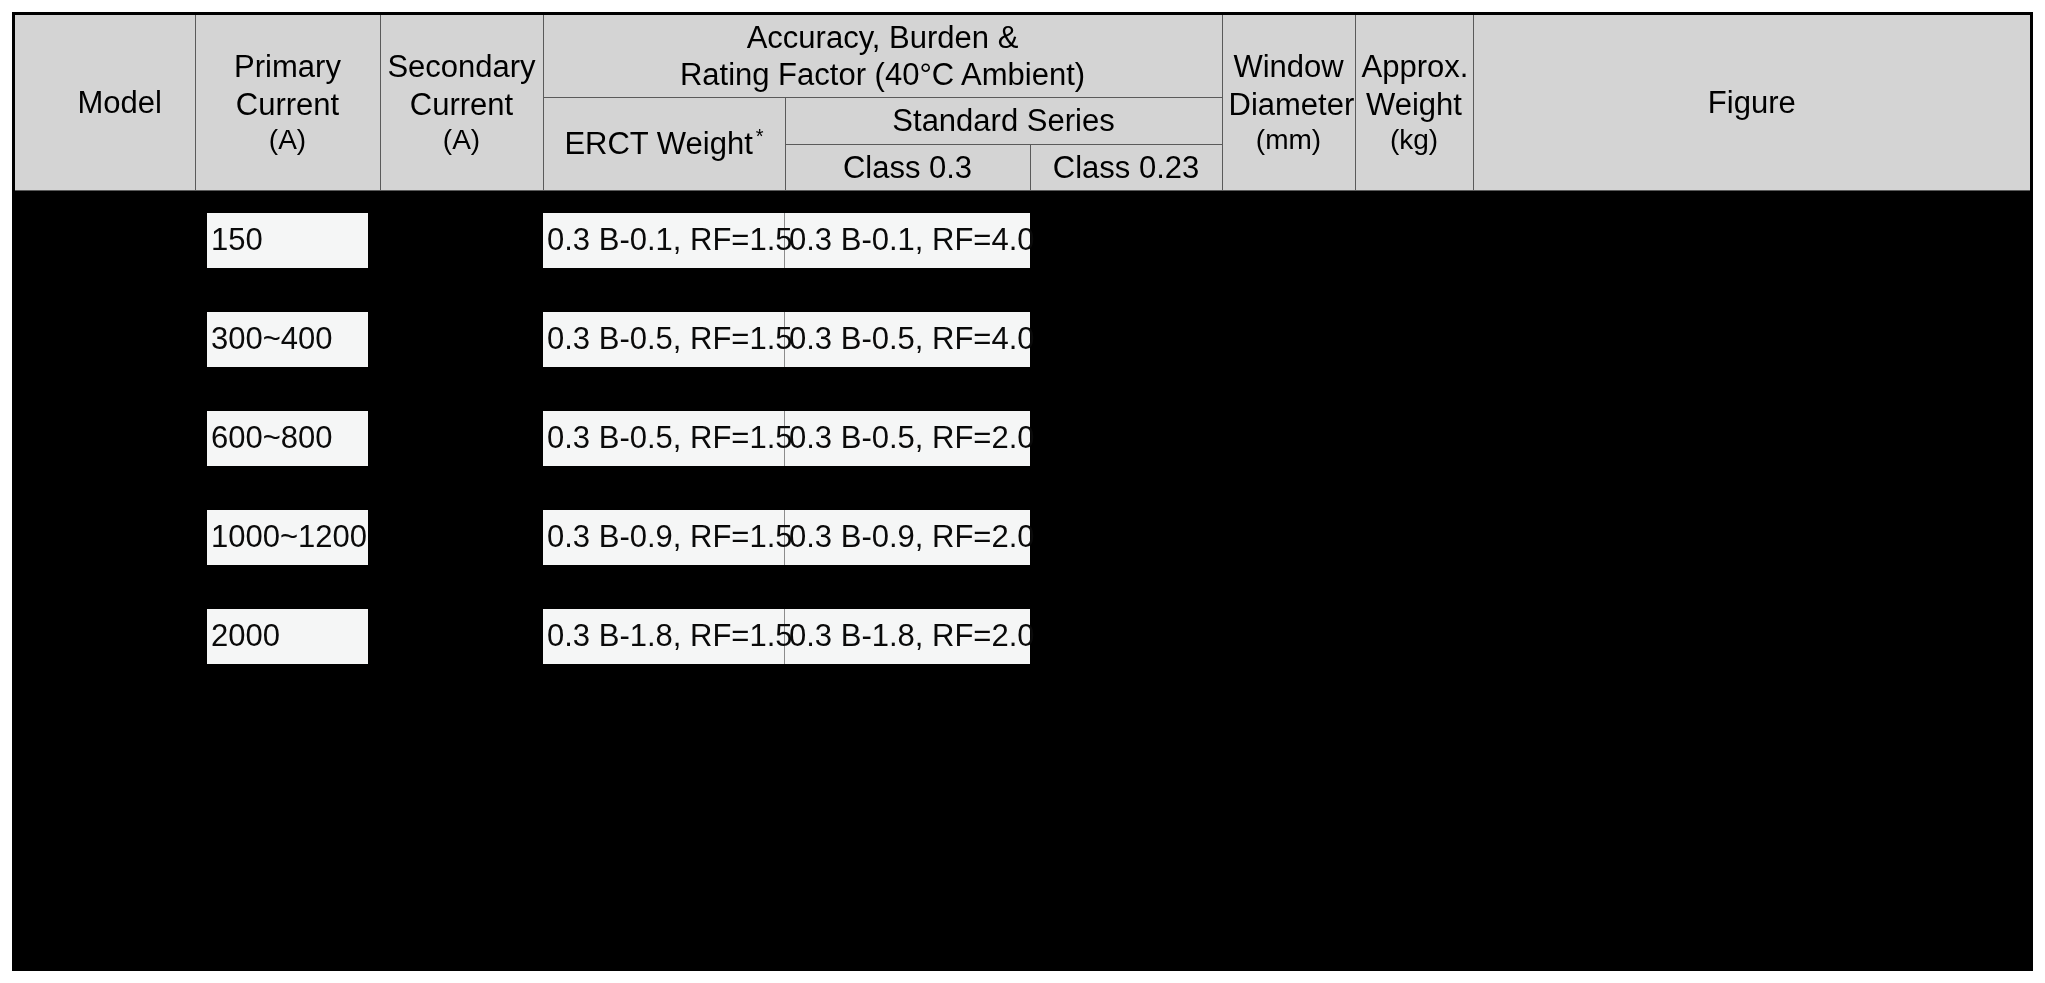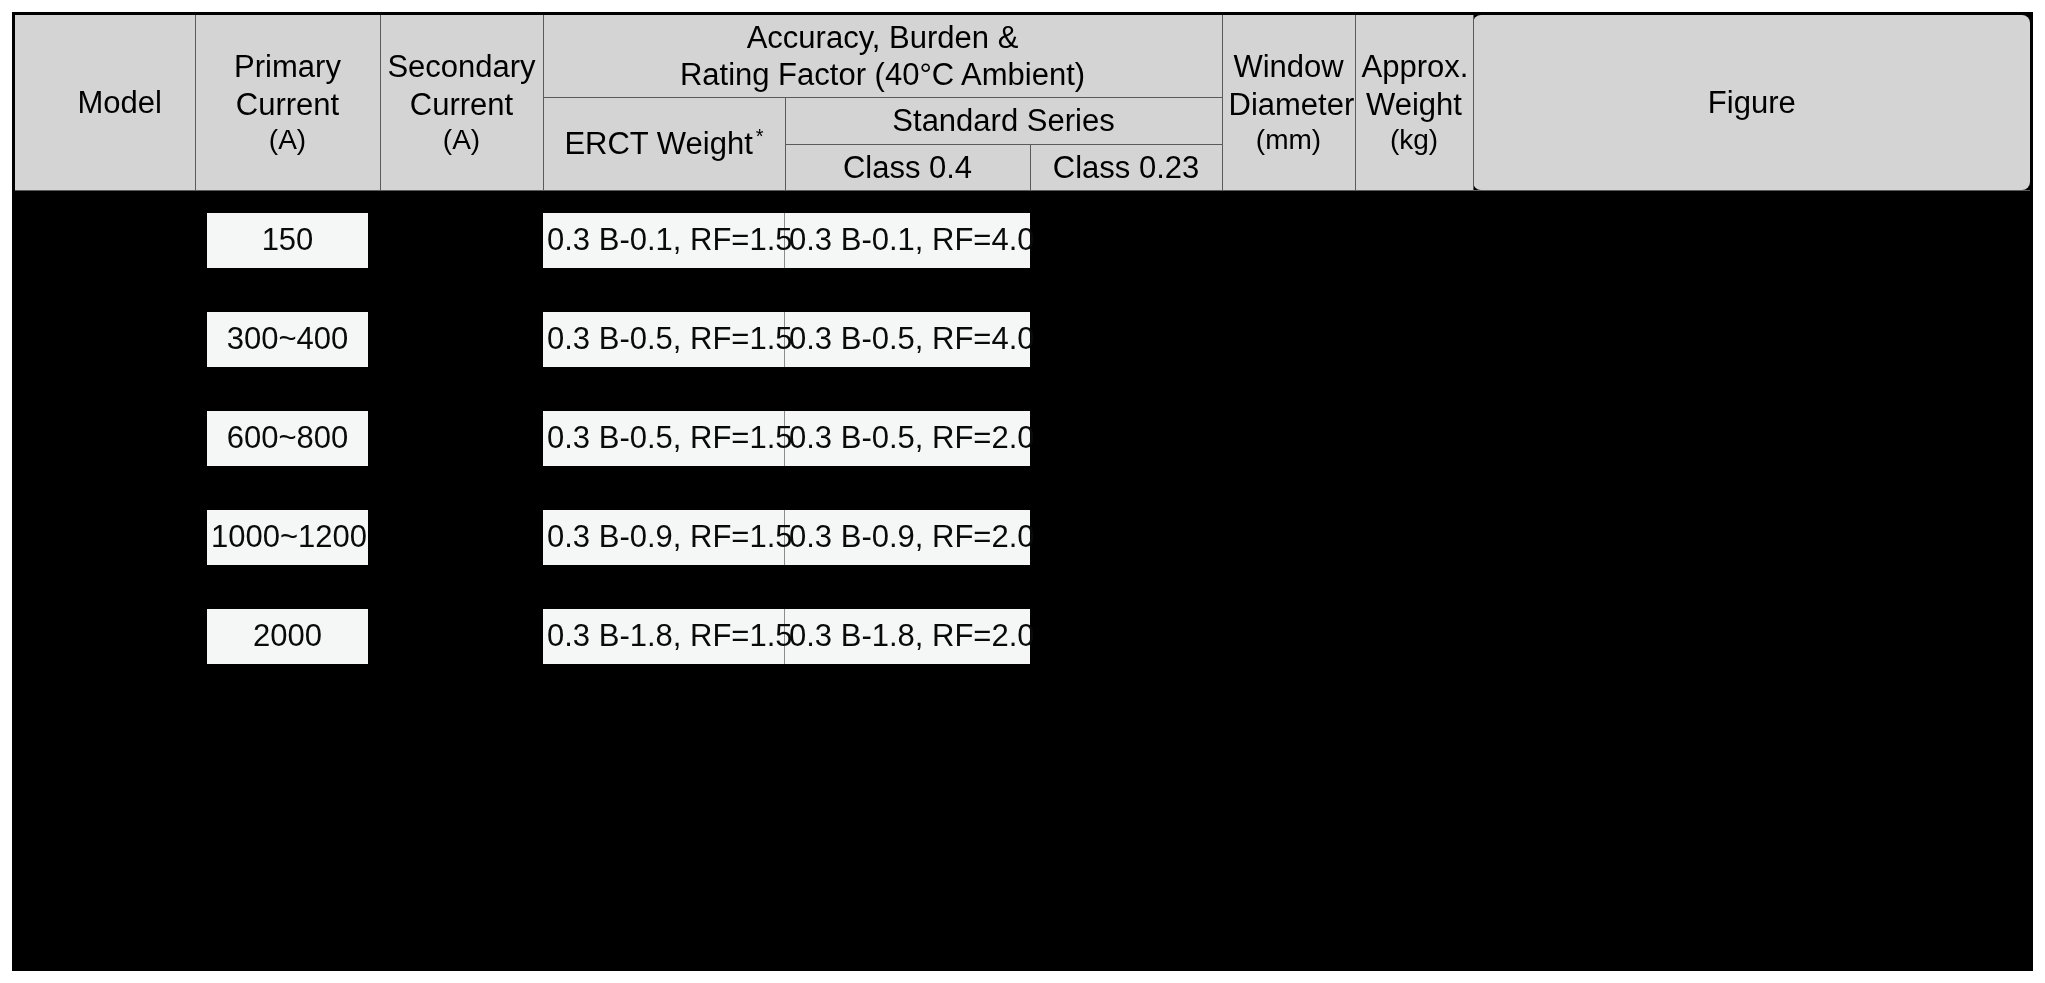--- a/index.html
+++ b/index.html
@@ -44,21 +44,21 @@
     line-height: 1.20;
     text-align: center;
     vertical-align: middle;
     padding: 4px 6px;
     box-sizing: border-box;
   }
   table.spec thead tr:first-child th {
     border-top: none;
   }
   table.spec thead th.left-edge { border-left: none; padding-left: 36px; }
-  table.spec thead th.right-edge { border-right: none; border-radius: 8px; }
+  table.spec thead th.right-edge { border-right: none; }
 
   .hdr-line { display: block; }
   .hdr-sub  { display: block; font-size: 28px; }
 
   sup.star {
     font-size: 20px;
     vertical-align: super;
     line-height: 0;
     padding-left: 3px;
   }
@@ -75,21 +75,21 @@
 
   .chip {
     display: block;
     background: #f5f6f6;
     color: #0a0a0a;
     font-size: 31px;
     line-height: 1.0;
     padding: 11px 4px 13px;
     margin: 0;
     white-space: nowrap;
-    text-align: center;
+    text-align: left;
     box-sizing: border-box;
   }
   .chip.narrow {
     margin: 0 12px;
   }
   td.acc-left  .chip { border-right: 1px solid #8c8c8c; }
   td.acc-right .chip { border-left: 0; }
 
   td.blank { background: #000000; }
 
@@ -158,21 +158,21 @@
         <th rowspan="2">
           <span>ERCT Weight</span><sup class="star">*</sup>
         </th>
         <th colspan="2">
           <span>Standard Series</span>
         </th>
       </tr>
 
       <tr>
         <th>
-          <span>Class 0.4</span>
+          <span>Class 0.3</span>
         </th>
         <th>
           <span>Class 0.23</span>
         </th>
       </tr>
     </thead>
 
     <tbody>
         <tr>
           <td class="blank"></td>

